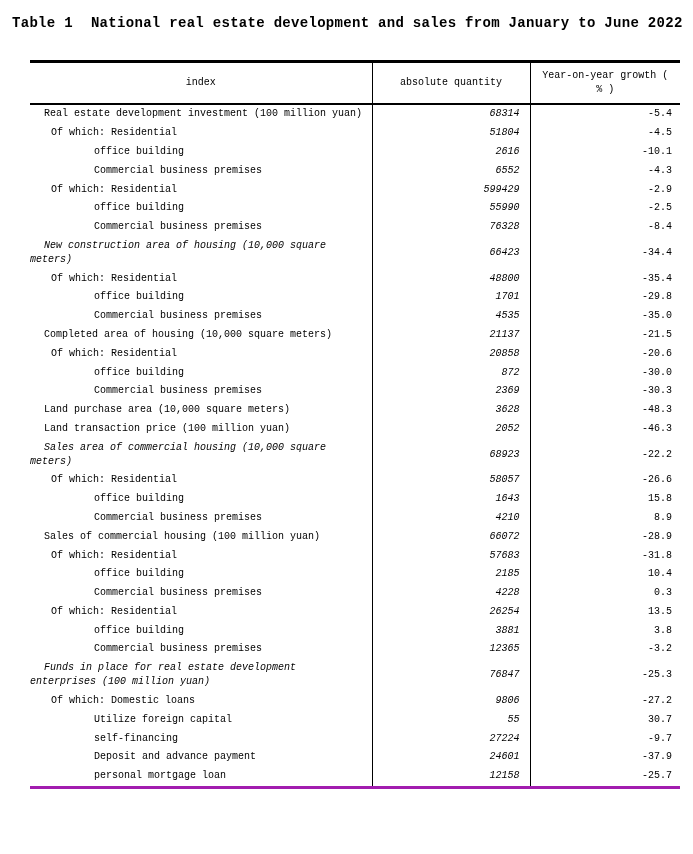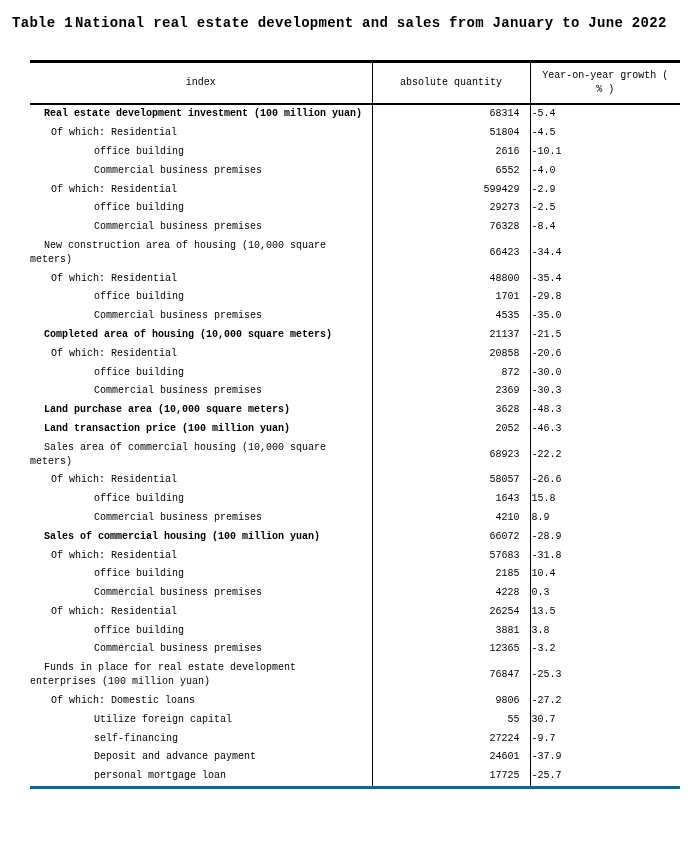--- a/index.html
+++ b/index.html
@@ -10,29 +10,29 @@
     overflow: hidden;
   }
   .title {
     margin: 13px 0 0 12px;
     font-weight: bold;
     font-size: 14px;
     line-height: 20px;
     letter-spacing: 0.3px;
     white-space: nowrap;
   }
-  .title .t2 { margin-left: 2px; }
+  .title .t2 { margin-left: 18px; }
 
   table.stats {
     margin: 27px 0 0 30px;
     border-collapse: collapse;
     table-layout: fixed;
     width: 650px;
     border-top: 3px solid #000;
-    border-bottom: 3px solid #0369a1;
+    border-bottom: 3px solid #a21caf;
   }
   col.c1 { width: 342px; }
   col.c2 { width: 158px; }
   col.c3 { width: 150px; }
 
   th {
     font-weight: normal;
     font-size: 10px;
     line-height: 14px;
     text-align: center;
@@ -43,30 +43,31 @@
   }
   .vline { border-right: 1px solid #000; }
 
   td {
     font-size: 10px;
     line-height: 14px;
     vertical-align: middle;
     padding-top: 2.4px;
     padding-bottom: 2.4px;
   }
-  td.c-qty    { text-align: right; padding-right: 10px; }
-  td.c-growth { text-align: left; padding-right: 8px; }
-
-  td.lv1 { padding-left: 14px; font-weight: bold; }
+  td.c-qty    { text-align: right; padding-right: 10px; font-style: italic; }
+  td.c-growth { text-align: right; padding-right: 8px; }
+
+  td.lv1 { padding-left: 14px; }
   td.lv2 { padding-left: 21px; }
   td.lv3 { padding-left: 64px; }
   td.wrapped {
     padding-left: 0;
     padding-right: 12px;
     text-indent: 14px; 
+    font-style: italic;
   }
 </style>
 </head>
 <body>
 
 <div class="title">
   <span class="t1">Table 1</span><span class="t2">National real estate development and sales from January to June 2022</span>
 </div>
 
 <table class="stats">
@@ -94,30 +95,30 @@
         <td class="c-growth">-4.5</td>
       </tr>
       <tr>
         <td class="c-index vline lv3">office building</td>
         <td class="c-qty vline">2616</td>
         <td class="c-growth">-10.1</td>
       </tr>
       <tr>
         <td class="c-index vline lv3">Commercial business premises</td>
         <td class="c-qty vline">6552</td>
-        <td class="c-growth">-4.0</td>
+        <td class="c-growth">-4.3</td>
       </tr>
       <tr>
         <td class="c-index vline lv2">Of which: Residential</td>
         <td class="c-qty vline">599429</td>
         <td class="c-growth">-2.9</td>
       </tr>
       <tr>
         <td class="c-index vline lv3">office building</td>
-        <td class="c-qty vline">29273</td>
+        <td class="c-qty vline">55990</td>
         <td class="c-growth">-2.5</td>
       </tr>
       <tr>
         <td class="c-index vline lv3">Commercial business premises</td>
         <td class="c-qty vline">76328</td>
         <td class="c-growth">-8.4</td>
       </tr>
       <tr>
         <td class="c-index vline wrapped">New construction area of housing (10,000 square meters)</td>
         <td class="c-qty vline">66423</td>
@@ -243,17 +244,17 @@
         <td class="c-qty vline">27224</td>
         <td class="c-growth">-9.7</td>
       </tr>
       <tr>
         <td class="c-index vline lv3">Deposit and advance payment</td>
         <td class="c-qty vline">24601</td>
         <td class="c-growth">-37.9</td>
       </tr>
       <tr>
         <td class="c-index vline lv3">personal mortgage loan</td>
-        <td class="c-qty vline">17725</td>
+        <td class="c-qty vline">12158</td>
         <td class="c-growth">-25.7</td>
       </tr>
     </tbody>
 </table>
 
 </body></html>

